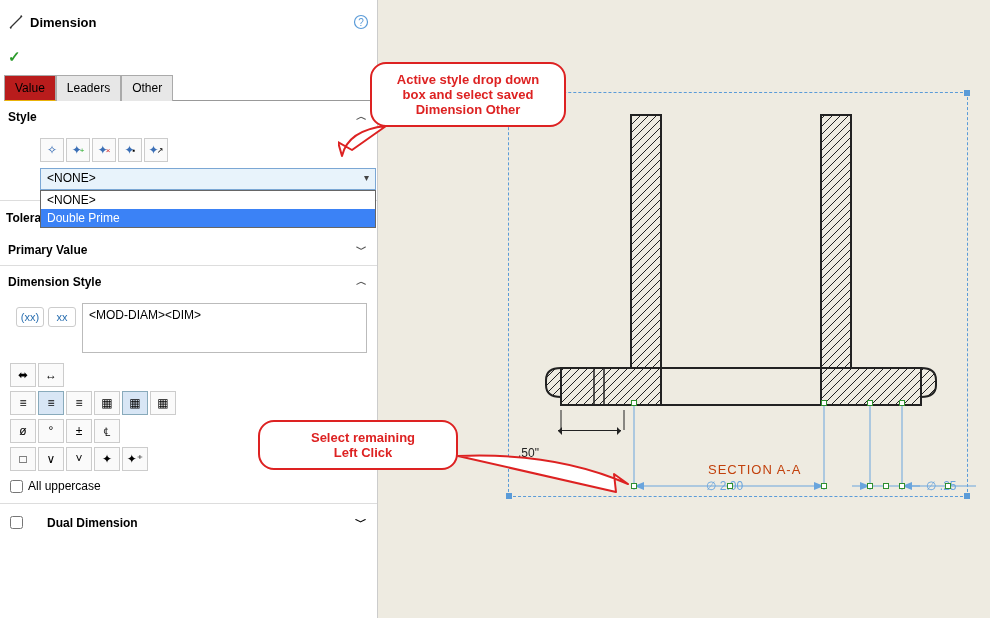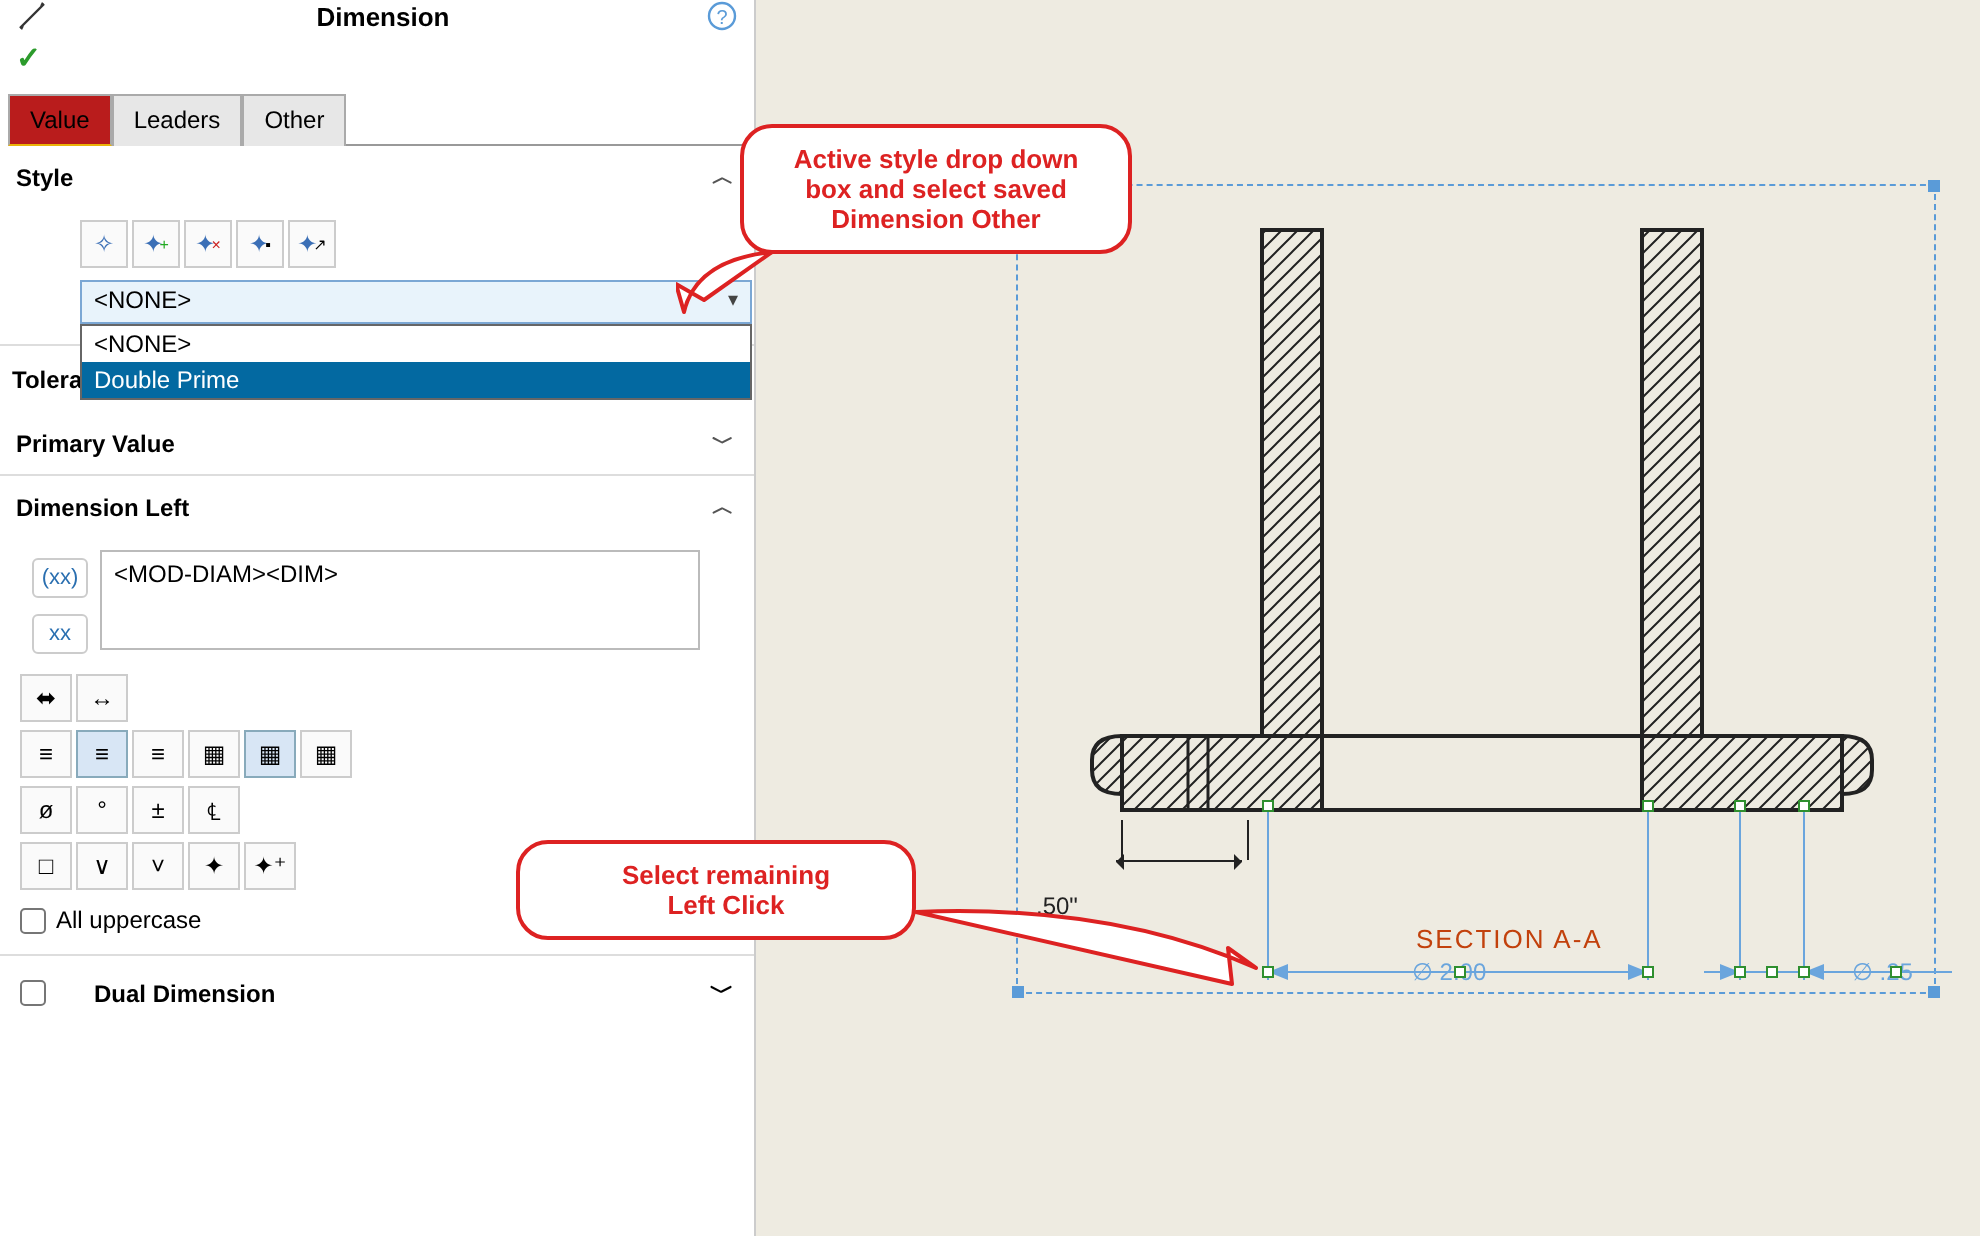--- a/index.html
+++ b/index.html
@@ -1,20 +1,20 @@
 <!DOCTYPE html>
 <html><head>
 <meta charset="utf-8">
 <style>
   * { box-sizing: border-box; margin: 0; padding: 0; }
   body { font-family: "Segoe UI", Arial, sans-serif; font-size: 12px; background: #eeebe1; width: 990px; height: 618px; overflow: hidden; position: relative; }
   .panel { width: 378px; height: 100%; background: #fff; border-right: 1px solid #ccc; position: relative; float: left; }
 
   
-  .panel-header { display: flex; align-items: center; padding: 0 8px; text-align: center; }
+  .panel-header { display: flex; align-items: center; padding: 14px 8px; }
   .panel-header .dim-icon { width: 16px; height: 16px; margin-right: 6px; }
   .panel-header .title { font-weight: bold; font-size: 13px; flex: 1; }
   .panel-header .help { width: 16px; height: 16px; cursor: pointer; }
 
   .accept-row { padding: 4px 8px 8px 8px; }
   .accept-row .check { color: #2c9b2c; font-size: 15px; font-weight: bold; }
 
   
   .tabs { display: flex; border-bottom: 1px solid #999; margin: 0 4px; }
   .tab { padding: 5px 10px; border: 1px solid #aaa; border-bottom: none; background: #e7e7e7; font-size: 12px; cursor: pointer; position: relative; top: 1px; }
@@ -31,28 +31,28 @@
   .tbtn { width: 24px; height: 24px; border: 1px solid #ccc; background: #fafafa; display: flex; align-items: center; justify-content: center; cursor: pointer; }
   .star { color: #3b6fb6; font-size: 12px; }
   .star-sub { font-size: 8px; margin-left: -2px; }
 
   
   .dropdown { position: relative; width: 336px; }
   .dd-field { height: 22px; border: 1px solid #7ba7d4; background: #e8f3fb; padding: 2px 20px 2px 6px; font-size: 12px; cursor: pointer; position: relative; }
   .dd-field::after { content: "▾"; position: absolute; right: 6px; top: 3px; color: #444; font-size: 10px; }
   .dd-list { position: absolute; top: 22px; left: 0; right: 0; background: #fff; border: 1px solid #666; z-index: 5; }
   .dd-item { padding: 2px 6px; font-size: 12px; cursor: pointer; }
-  .dd-item.sel { background: #0369a1; color: #fff; }
+  .dd-item.sel { background: #3b82f6; color: #fff; }
 
   .tol-row { padding: 8px 10px 8px 6px; font-weight: bold; display: flex; align-items: center; justify-content: space-between; }
 
   
   .dim-textarea { width: 300px; height: 50px; border: 1px solid #bbb; background: #fff; padding: 4px 6px; font-size: 12px; }
   .xx-btn { display: inline-flex; align-items: center; justify-content: center; width: 28px; height: 20px; border: 1px solid #ccc; border-radius: 3px; margin-top: 4px; color: #2a6fb0; font-size: 11px; cursor: pointer; }
-  .xx-wrap { margin-left: 6px; display: flex; flex-direction: column; gap: 4px; }
+  .xx-wrap { margin-left: 6px; display: flex; flex-direction: row; gap: 4px; }
   .dim-body { display: flex; gap: 6px; padding: 6px 10px 10px 10px; align-items: flex-start; }
 
   .icon-strip { display: flex; gap: 2px; flex-wrap: wrap; padding: 0 10px 4px 10px; }
   .icon-strip .tbtn { width: 26px; height: 24px; font-size: 12px; }
   .tbtn.sel { background: #d8e6f5; border-color: #8ab; }
 
   .checkbox-row { padding: 4px 10px 10px 10px; display: flex; align-items: center; gap: 5px; }
   .checkbox-row input { width: 13px; height: 13px; }
 
   .dual-row { padding: 10px 10px; display: flex; align-items: center; justify-content: space-between; font-weight: bold; }
@@ -152,21 +152,21 @@
 
   <div class="sec">
     <div class="sec-head">
       <span>Primary Value</span>
       <span class="chev">﹀</span>
     </div>
   </div>
 
   <div class="sec">
     <div class="sec-head">
-      <span>Dimension Left</span>
+      <span>Dimension Style</span>
       <span class="chev">︿</span>
     </div>
     <div class="dim-body">
       <div class="xx-wrap">
         <span class="xx-btn">(xx)</span>
         <span class="xx-btn" style="border-radius:3px;">xx</span>
       </div>
       <div class="dim-textarea">&lt;MOD-DIAM&gt;&lt;DIM&gt;</div>
     </div>
 

